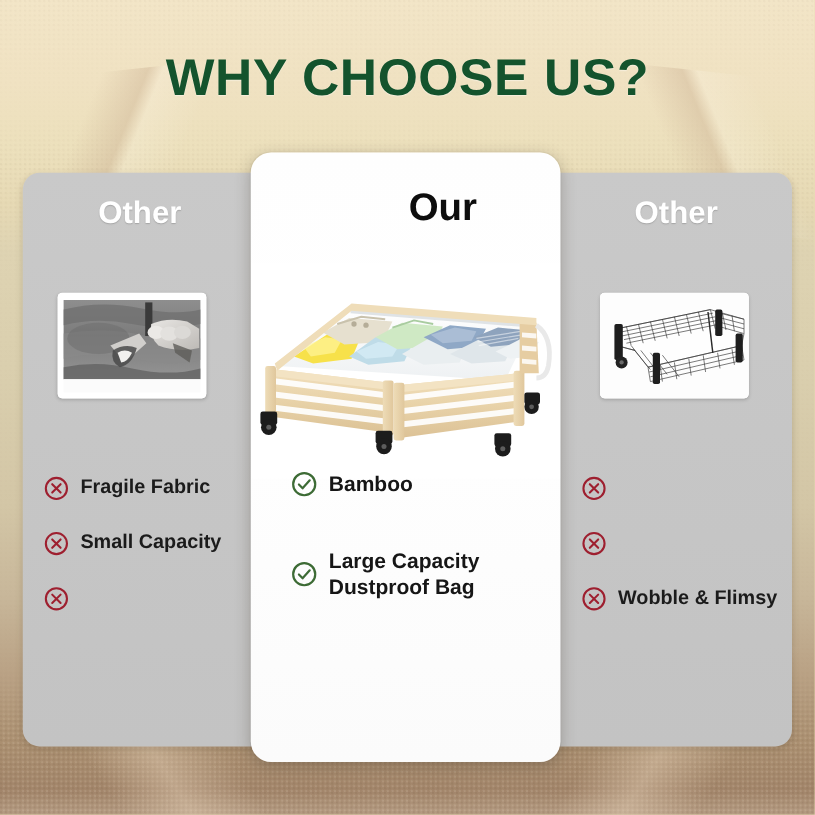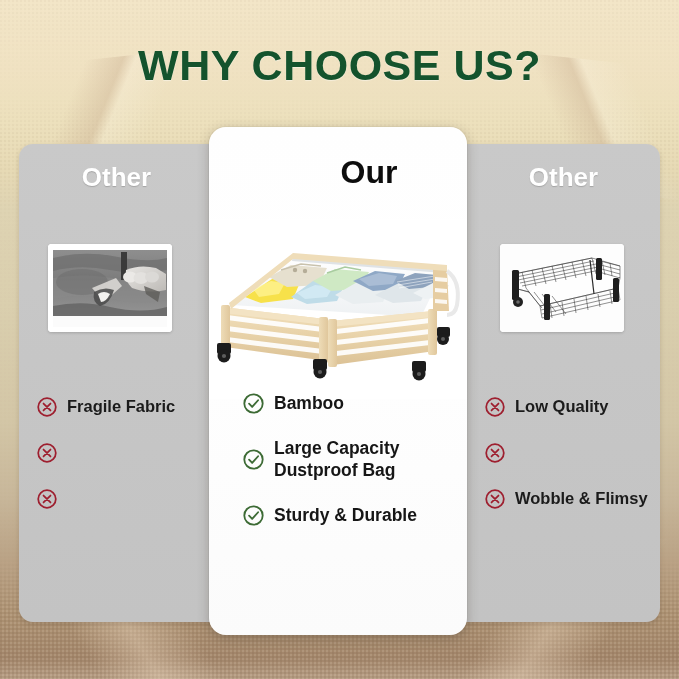--- a/index.html
+++ b/index.html
@@ -152,21 +152,21 @@
   .mesh-scene { position:absolute; inset:0; background:#fdfdfd; }
 
   
   .feature-list {
     position: absolute;
     display: flex;
     flex-direction: column;
   }
   .feature-list.left-list  { left: 36px;  top: 396px; width: 200px; gap: 24px; }
   .feature-list.right-list { left: 484px; top: 396px; width: 200px; gap: 24px; }
-  .feature-list.center-list{ left: 242px; top: 392px; width: 210px; gap: 22px; }
+  .feature-list.center-list{ left: 242px; top: 392px; width: 210px; gap: 41px; }
 
   .feature {
     display: flex;
     align-items: center;
     gap: 9px;
   }
   .feature-text {
     font-size: 16.5px;
     font-weight: bold;
     color: #1b1b1b;
@@ -264,20 +264,21 @@
         <circle cx="12" cy="12" r="9.6" fill="none" stroke="#9e1f2f" stroke-width="1.9"></circle>
         <path d="M8.2 8.2 L15.8 15.8 M15.8 8.2 L8.2 15.8" stroke="#9e1f2f" stroke-width="1.9" stroke-linecap="round"></path>
       </svg>
       <div class="feature-text">Fragile Fabric</div>
     </div>
     <div class="feature">
       <svg class="icon-badge" viewBox="0 0 24 24">
         <circle cx="12" cy="12" r="9.6" fill="none" stroke="#9e1f2f" stroke-width="1.9"></circle>
         <path d="M8.2 8.2 L15.8 15.8 M15.8 8.2 L8.2 15.8" stroke="#9e1f2f" stroke-width="1.9" stroke-linecap="round"></path>
       </svg>
+      <div class="feature-text">Small Capacity</div>
     </div>
     <div class="feature">
       <svg class="icon-badge" viewBox="0 0 24 24">
         <circle cx="12" cy="12" r="9.6" fill="none" stroke="#9e1f2f" stroke-width="1.9"></circle>
         <path d="M8.2 8.2 L15.8 15.8 M15.8 8.2 L8.2 15.8" stroke="#9e1f2f" stroke-width="1.9" stroke-linecap="round"></path>
       </svg>
     </div>
   </div>
 
   <div class="panel right">
@@ -309,21 +310,20 @@
       <path d="M90 16 L94 50" stroke="#2a2a2a" stroke-width="1.2"></path>
     </svg>
   </div>
 
   <div class="feature-list right-list">
     <div class="feature">
       <svg class="icon-badge" viewBox="0 0 24 24">
         <circle cx="12" cy="12" r="9.6" fill="none" stroke="#9e1f2f" stroke-width="1.9"></circle>
         <path d="M8.2 8.2 L15.8 15.8 M15.8 8.2 L8.2 15.8" stroke="#9e1f2f" stroke-width="1.9" stroke-linecap="round"></path>
       </svg>
-      <div class="feature-text">Low Quality</div>
     </div>
     <div class="feature">
       <svg class="icon-badge" viewBox="0 0 24 24">
         <circle cx="12" cy="12" r="9.6" fill="none" stroke="#9e1f2f" stroke-width="1.9"></circle>
         <path d="M8.2 8.2 L15.8 15.8 M15.8 8.2 L8.2 15.8" stroke="#9e1f2f" stroke-width="1.9" stroke-linecap="round"></path>
       </svg>
     </div>
     <div class="feature">
       <svg class="icon-badge" viewBox="0 0 24 24">
         <circle cx="12" cy="12" r="9.6" fill="none" stroke="#9e1f2f" stroke-width="1.9"></circle>
@@ -435,23 +435,16 @@
         <div class="feature-text">Bamboo</div>
       </div>
       <div class="feature">
         <svg class="icon-badge" viewBox="0 0 24 24">
           <circle cx="12" cy="12" r="9.6" fill="none" stroke="#3d6b35" stroke-width="1.9"></circle>
           <path d="M7.4 12.2 L10.6 15.6 L16.8 8.6" fill="none" stroke="#3d6b35" stroke-width="1.9" stroke-linecap="round" stroke-linejoin="round"></path>
         </svg>
         <div class="feature-text">Large Capacity
 Dustproof Bag</div>
       </div>
-      <div class="feature">
-        <svg class="icon-badge" viewBox="0 0 24 24">
-          <circle cx="12" cy="12" r="9.6" fill="none" stroke="#3d6b35" stroke-width="1.9"></circle>
-          <path d="M7.4 12.2 L10.6 15.6 L16.8 8.6" fill="none" stroke="#3d6b35" stroke-width="1.9" stroke-linecap="round" stroke-linejoin="round"></path>
-        </svg>
-        <div class="feature-text">Sturdy &amp; Durable</div>
-      </div>
     </div>
   </div>
 
 </div>
 
 </body></html>

